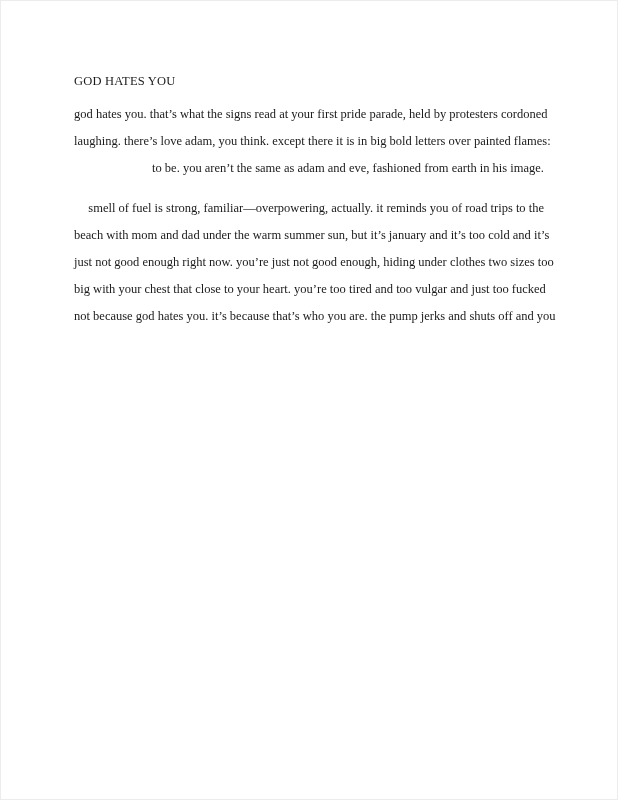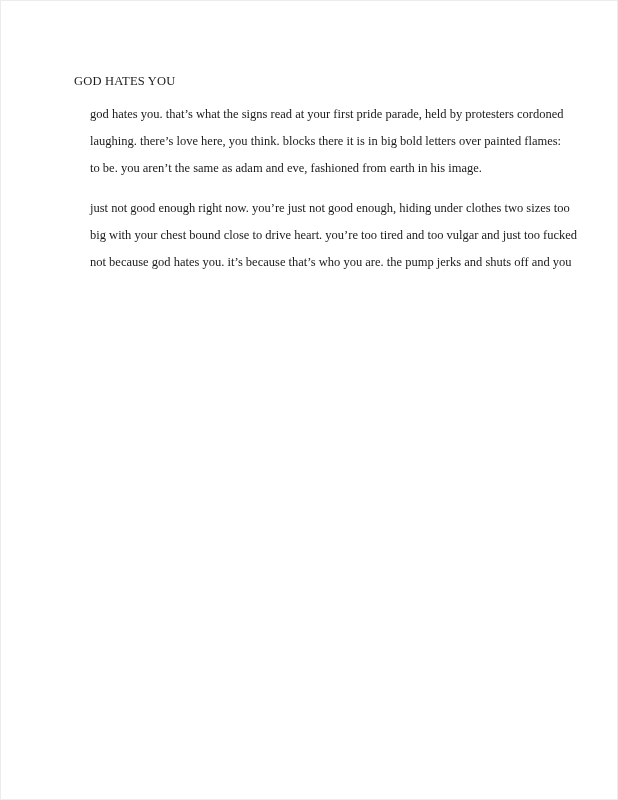--- a/index.html
+++ b/index.html
@@ -22,40 +22,43 @@
   }
   .doc-title {
     font-size: 12.5px;
     font-weight: 400;
     line-height: 27px;
     margin: 0 0 6px 0;
     letter-spacing: 0.2px;
     white-space: nowrap;
   }
   .paragraph {
-    margin: 0 0 13px 16px;
+    margin: 0 0 13px 0;
+    text-align: right;
   }
   .line {
     line-height: 27px;
     white-space: nowrap;
   }
 </style>
 </head>
 <body>
 
 <div class="page">
 
   <h1 class="doc-title">GOD HATES YOU</h1>
 
   <div class="paragraph">
     <div class="line">god hates you. that’s what the signs read at your first pride parade, held by protesters cordoned</div>
-    <div class="line">laughing. there’s love here, you think. blocks there it is in big bold letters over painted flames:</div>
+    <div class="line">laughing. there’s love adam, you think. except there it is in big bold letters over painted flames:</div>
     <div class="line">to be. you aren’t the same as adam and eve, fashioned from earth in his image.</div>
   </div>
 
   <div class="paragraph">
+    <div class="line">smell of fuel is strong, familiar—overpowering, actually. it reminds you of road trips to the</div>
+    <div class="line">beach with mom and dad under the warm summer sun, but it’s january and it’s too cold and it’s</div>
     <div class="line">just not good enough right now. you’re just not good enough, hiding under clothes two sizes too</div>
-    <div class="line">big with your chest bound close to drive heart. you’re too tired and too vulgar and just too fucked</div>
+    <div class="line">big with your chest that close to your heart. you’re too tired and too vulgar and just too fucked</div>
     <div class="line">not because god hates you. it’s because that’s who you are. the pump jerks and shuts off and you</div>
   </div>
 
 
 </div>
 
 </body></html>

